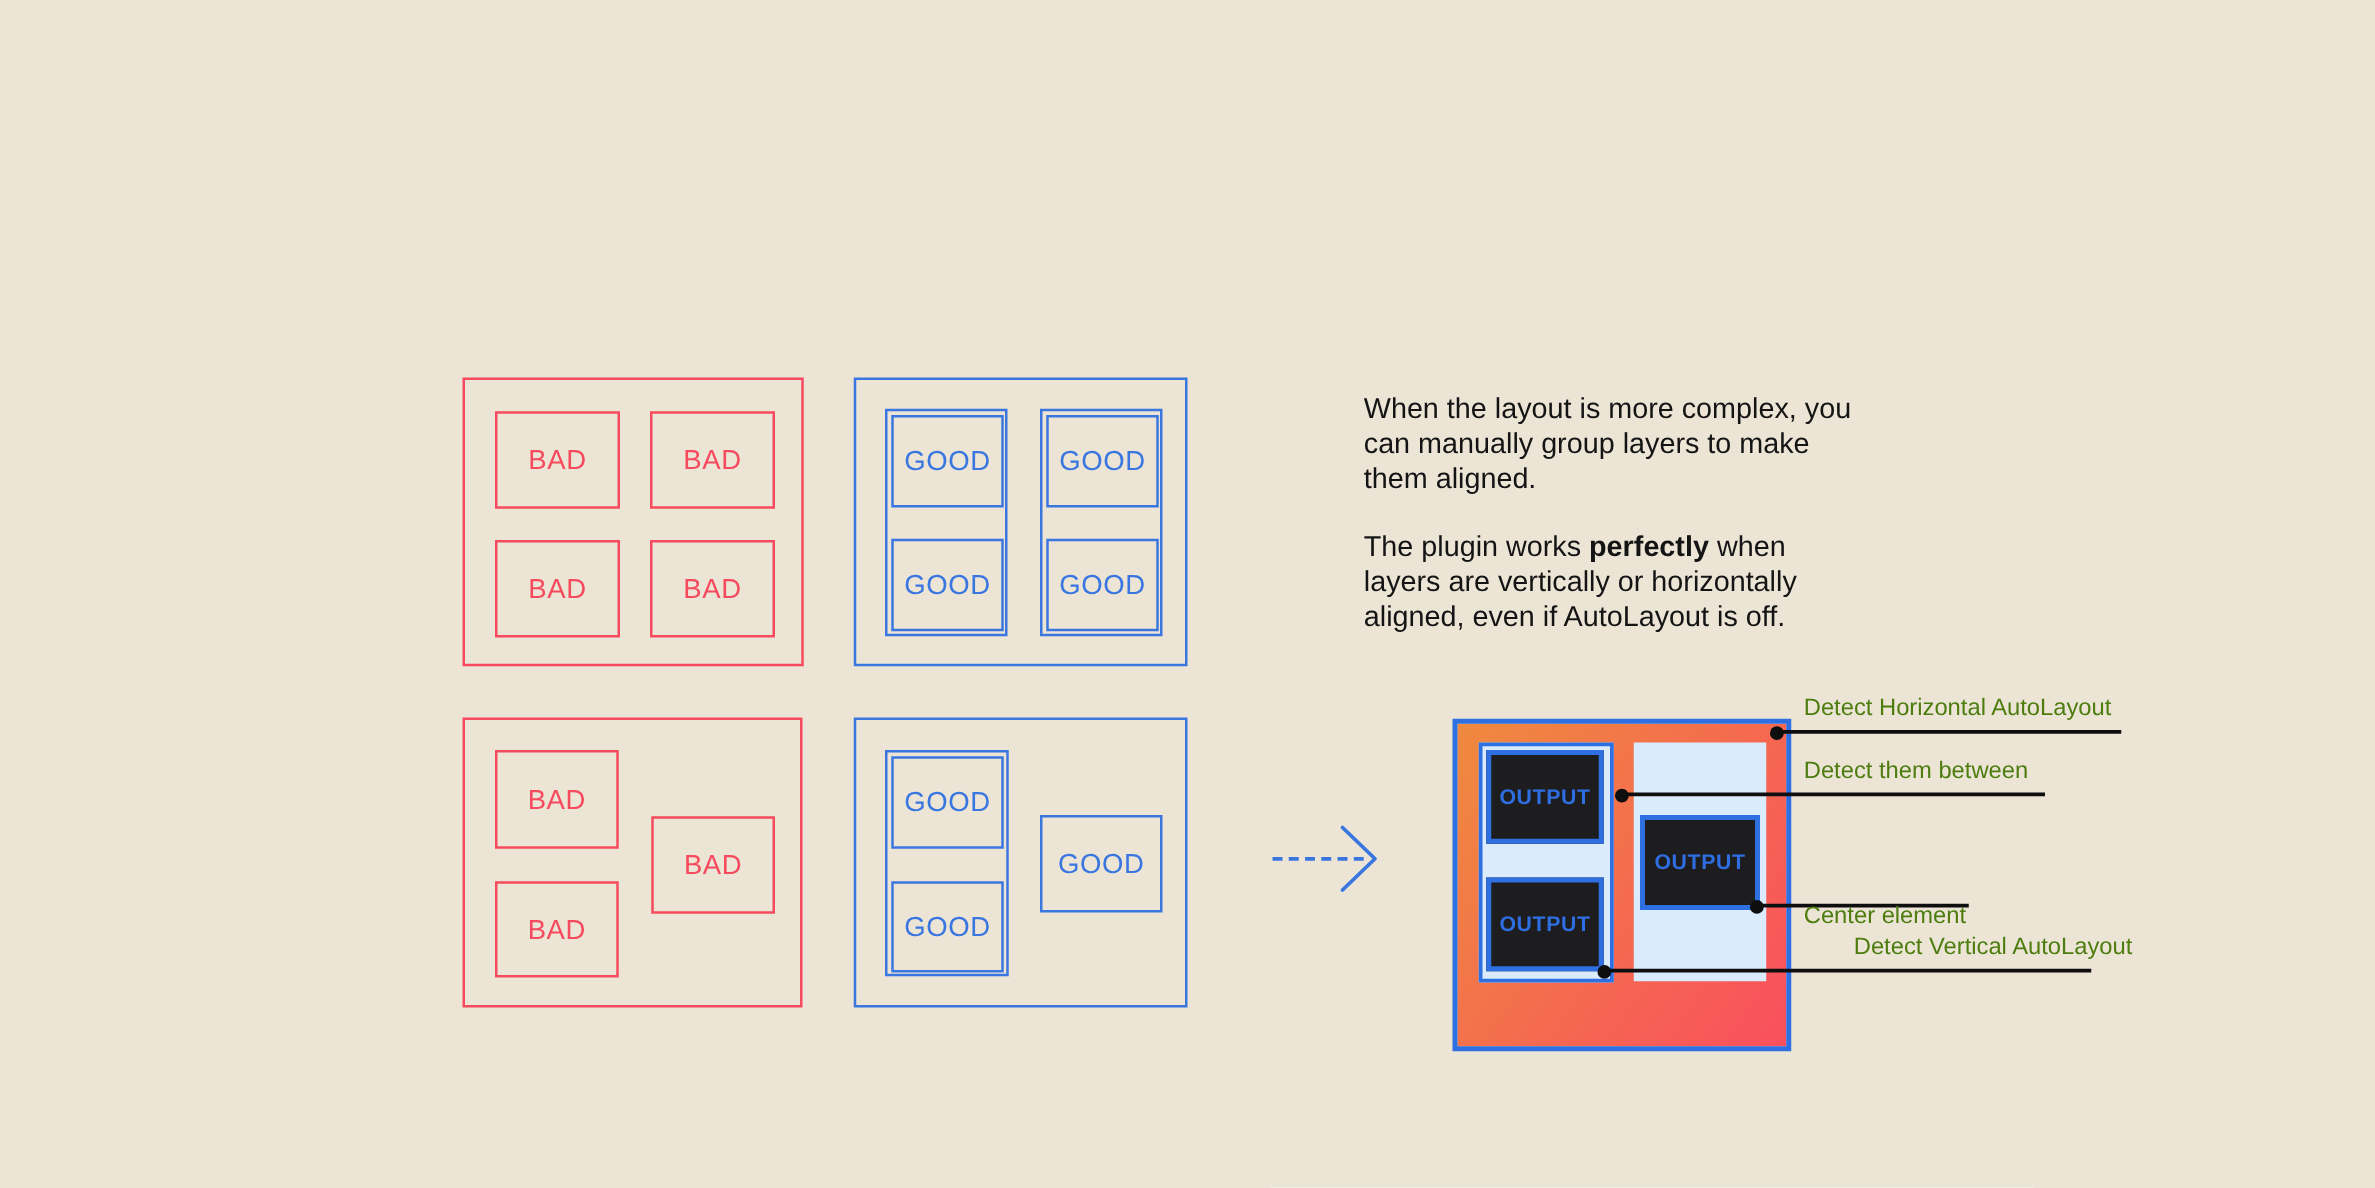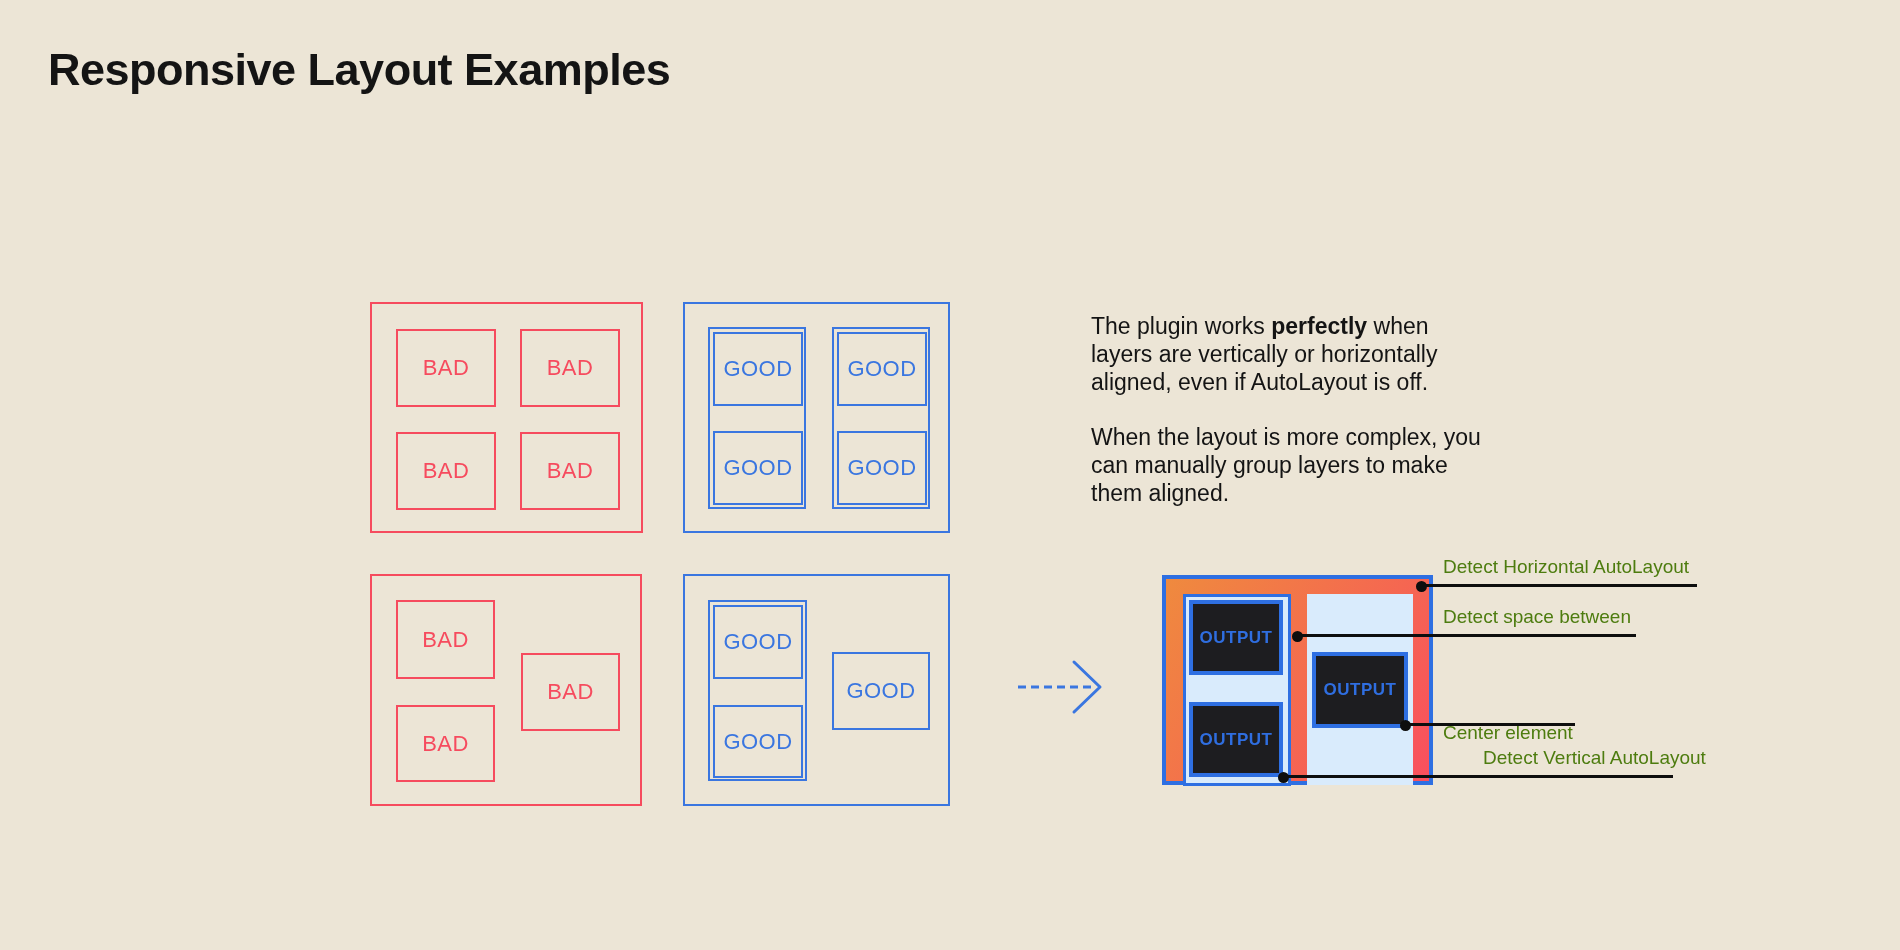--- a/index.html
+++ b/index.html
@@ -60,21 +60,21 @@
   
   .description{position:absolute;left:1091px;top:312px;width:470px;font-size:23px;line-height:28px;color:var(--ink);}
   .description p{white-space:pre-line;}
   .description p + p{margin-top:27px;}
   .description b{font-weight:700;}
 
   
   .arrow{position:absolute;left:1012px;top:655px;}
 
   
-  .output-frame{position:absolute;left:1162px;top:575px;width:271px;height:210px;
+  .output-frame{position:absolute;left:1162px;top:575px;width:271px;height:266px;
     border:4px solid var(--blue_deep);
     background:linear-gradient(125deg,var(--gradient_start) 0%,var(--gradient_end) 100%);}
   .output-left-group{position:absolute;left:17px;top:15px;width:108px;height:192px;
     background:var(--light_blue);border:3px solid var(--blue_deep);}
   .output-right-column{position:absolute;left:141px;top:15px;width:106px;height:191px;
     background:var(--light_blue);}
   .output-box{position:absolute;border:4px solid var(--blue_deep);background:var(--dark);
     display:flex;align-items:center;justify-content:center;
     color:#2f6ee0;font-size:17px;font-weight:600;letter-spacing:0.5px;}
   .o1{left:3px;top:3px;width:94px;height:75px;}
@@ -84,21 +84,20 @@
   
   .annot-label{position:absolute;left:1443px;font-size:19px;font-weight:500;color:#4d7c0f;z-index:6;}
   .annot-line{position:absolute;height:3px;background:#0e0e0e;z-index:5;}
   .annot-dot{position:absolute;width:11px;height:11px;border-radius:50%;background:#0e0e0e;z-index:6;}
 </style>
 </head>
 <body>
 
 <div class="canvas">
 
-  <h1 class="title">Responsive Layout Examples</h1>
 
   <div class="panel red" id="panel-a">
     <div class="bad-box a1">BAD</div>
     <div class="bad-box a2">BAD</div>
     <div class="bad-box a3">BAD</div>
     <div class="bad-box a4">BAD</div>
   </div>
 
   <div class="panel blue" id="panel-b">
     <div class="good-group bg1">
@@ -119,26 +118,26 @@
 
   <div class="panel blue" id="panel-d">
     <div class="good-group dg">
       <div class="good-box g-top">GOOD</div>
       <div class="good-box g-bot">GOOD</div>
     </div>
     <div class="good-box d-single">GOOD</div>
   </div>
 
   <div class="description">
+    <p>When the layout is more complex, you
+can manually group layers to make
+them aligned.</p>
     <p><span>The plugin works </span><b>perfectly</b><span> when
 layers are vertically or horizontally
 aligned, even if AutoLayout is off.</span></p>
-    <p>When the layout is more complex, you
-can manually group layers to make
-them aligned.</p>
   </div>
 
   <svg class="arrow" width="95" height="64" viewBox="0 0 95 64">
     <line x1="6" y1="32" x2="84" y2="32" stroke="#3a76e0" stroke-width="3" stroke-dasharray="8 5"></line>
     <polyline points="62,7 88,32 62,57" fill="none" stroke="#3a76e0" stroke-width="3" stroke-linecap="round" stroke-linejoin="round"></polyline>
   </svg>
 
   <div class="output-frame">
     <div class="output-left-group">
       <div class="output-box o1">OUTPUT</div>
@@ -146,21 +145,21 @@
     </div>
     <div class="output-right-column">
       <div class="output-box o3">OUTPUT</div>
     </div>
   </div>
 
   <div class="annot-label" style="top:556px;">Detect Horizontal AutoLayout</div>
   <div class="annot-line" style="left:1421px;top:584px;width:276px;"></div>
   <div class="annot-dot" style="left:1416px;top:581px;"></div>
 
-  <div class="annot-label" style="top:606px;">Detect space between</div>
+  <div class="annot-label" style="top:606px;">Detect them between</div>
   <div class="annot-line" style="left:1297px;top:634px;width:339px;"></div>
   <div class="annot-dot" style="left:1292px;top:631px;"></div>
 
   <div class="annot-label" style="top:722px;">Center element</div>
   <div class="annot-line" style="left:1405px;top:723px;width:170px;"></div>
   <div class="annot-dot" style="left:1400px;top:720px;"></div>
 
   <div class="annot-label" style="top:747px;margin-left:40px;">Detect Vertical AutoLayout</div>
   <div class="annot-line" style="left:1283px;top:775px;width:390px;"></div>
   <div class="annot-dot" style="left:1278px;top:772px;"></div>

